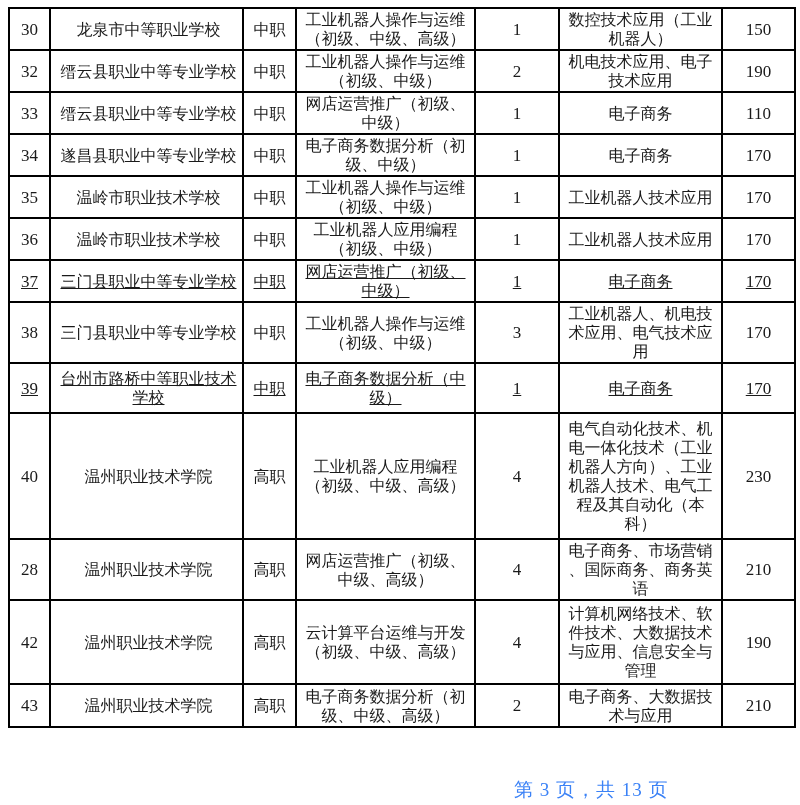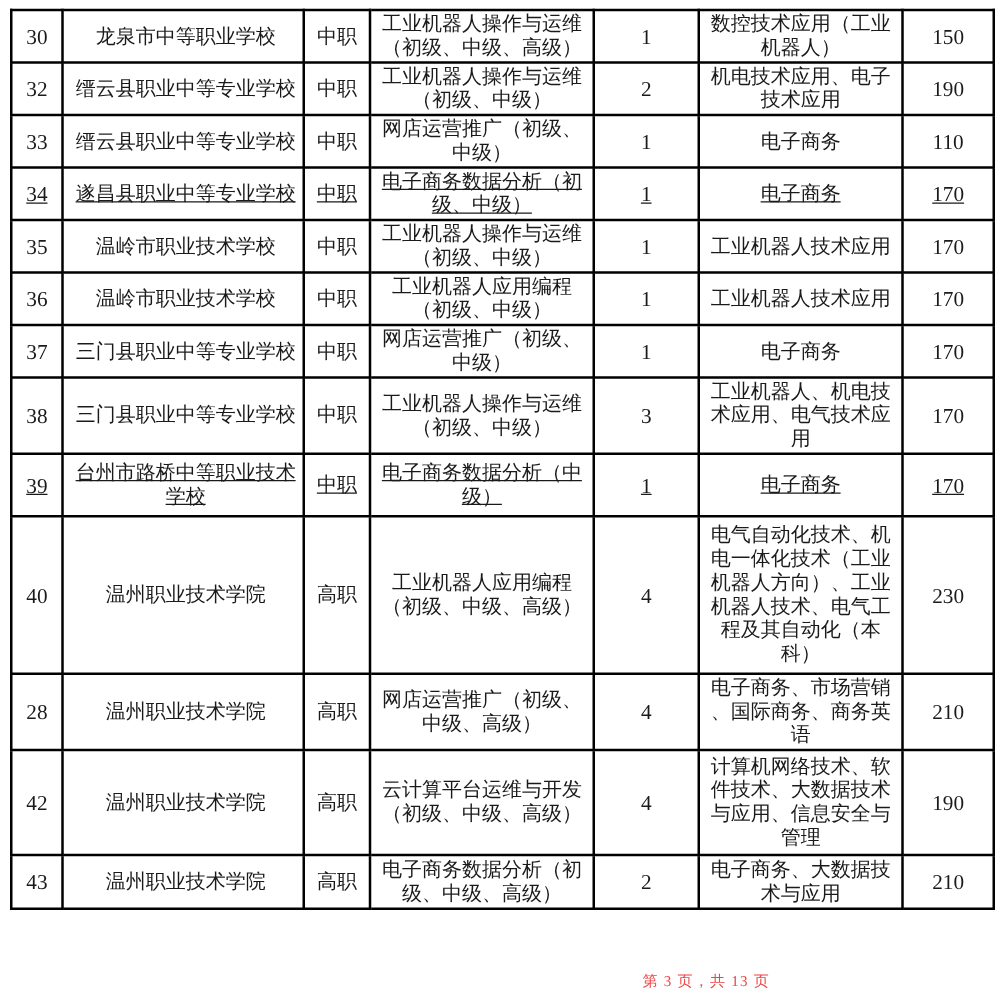--- a/index.html
+++ b/index.html
@@ -46,23 +46,23 @@
   }
   table.doc-table td.col-no,
   table.doc-table td.col-count,
   table.doc-table td.col-quota {
     font-size: 17px;
   }
   .footer {
     position: absolute;
     left: 514px;
     top: 777px;
-    font-size: 12px;
+    font-size: 19px;
     letter-spacing: 1px;
-    color: #ef4444;
+    color: #3b82f6;
     white-space: pre;
   }
 </style>
 </head>
 <body>
 
 <div class="page">
 
   <table class="doc-table">
     <colgroup>
@@ -100,21 +100,21 @@
         <tr style="height: 39px;">
           <td class="col-no">33</td>
           <td class="col-school">缙云县职业中等专业学校</td>
           <td class="col-level">中职</td>
           <td class="col-program">网店运营推广（初级、
 中级）</td>
           <td class="col-count">1</td>
           <td class="col-majors">电子商务</td>
           <td class="col-quota">110</td>
         </tr>
-        <tr style="height: 39px; text-decoration: underline;">
+        <tr style="height: 39px;">
           <td class="col-no">34</td>
           <td class="col-school">遂昌县职业中等专业学校</td>
           <td class="col-level">中职</td>
           <td class="col-program">电子商务数据分析（初
 级、中级）</td>
           <td class="col-count">1</td>
           <td class="col-majors">电子商务</td>
           <td class="col-quota">170</td>
         </tr>
         <tr style="height: 40px;">
@@ -130,21 +130,21 @@
         <tr style="height: 39px;">
           <td class="col-no">36</td>
           <td class="col-school">温岭市职业技术学校</td>
           <td class="col-level">中职</td>
           <td class="col-program">工业机器人应用编程
 （初级、中级）</td>
           <td class="col-count">1</td>
           <td class="col-majors">工业机器人技术应用</td>
           <td class="col-quota">170</td>
         </tr>
-        <tr style="height: 39px;">
+        <tr style="height: 39px; text-decoration: underline;">
           <td class="col-no">37</td>
           <td class="col-school">三门县职业中等专业学校</td>
           <td class="col-level">中职</td>
           <td class="col-program">网店运营推广（初级、
 中级）</td>
           <td class="col-count">1</td>
           <td class="col-majors">电子商务</td>
           <td class="col-quota">170</td>
         </tr>
         <tr style="height: 59px;">

